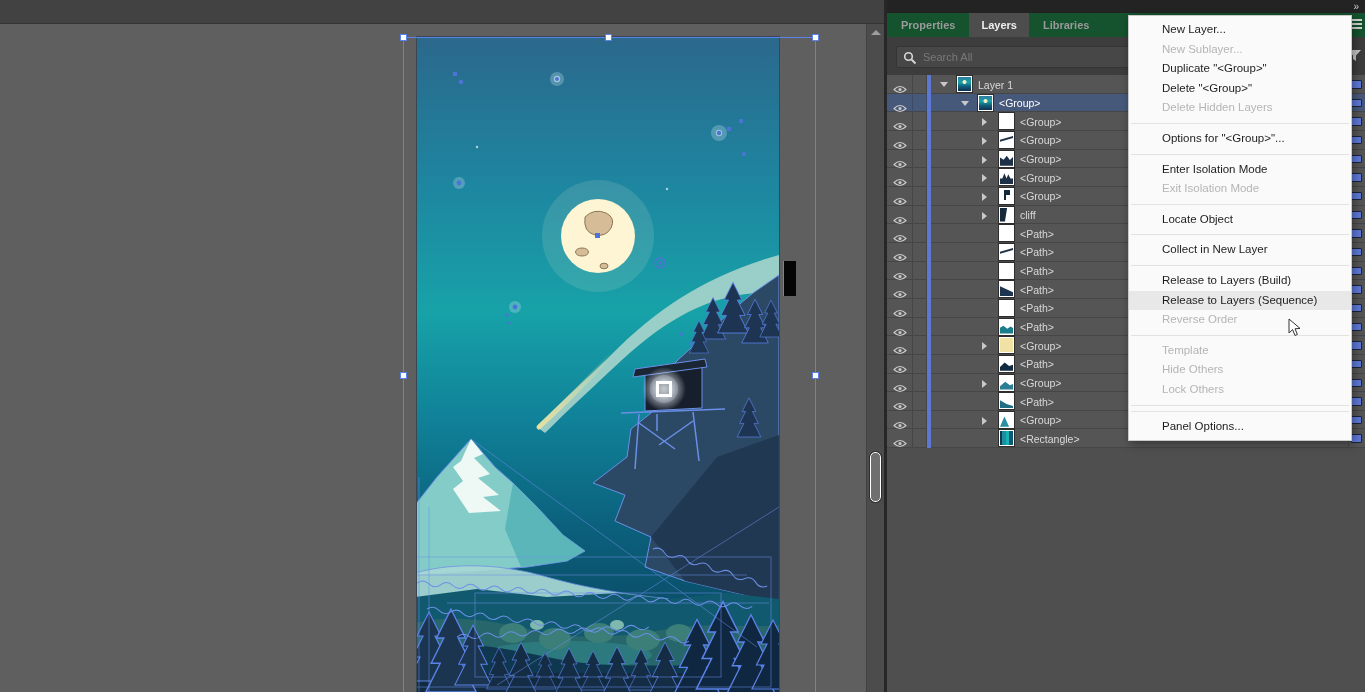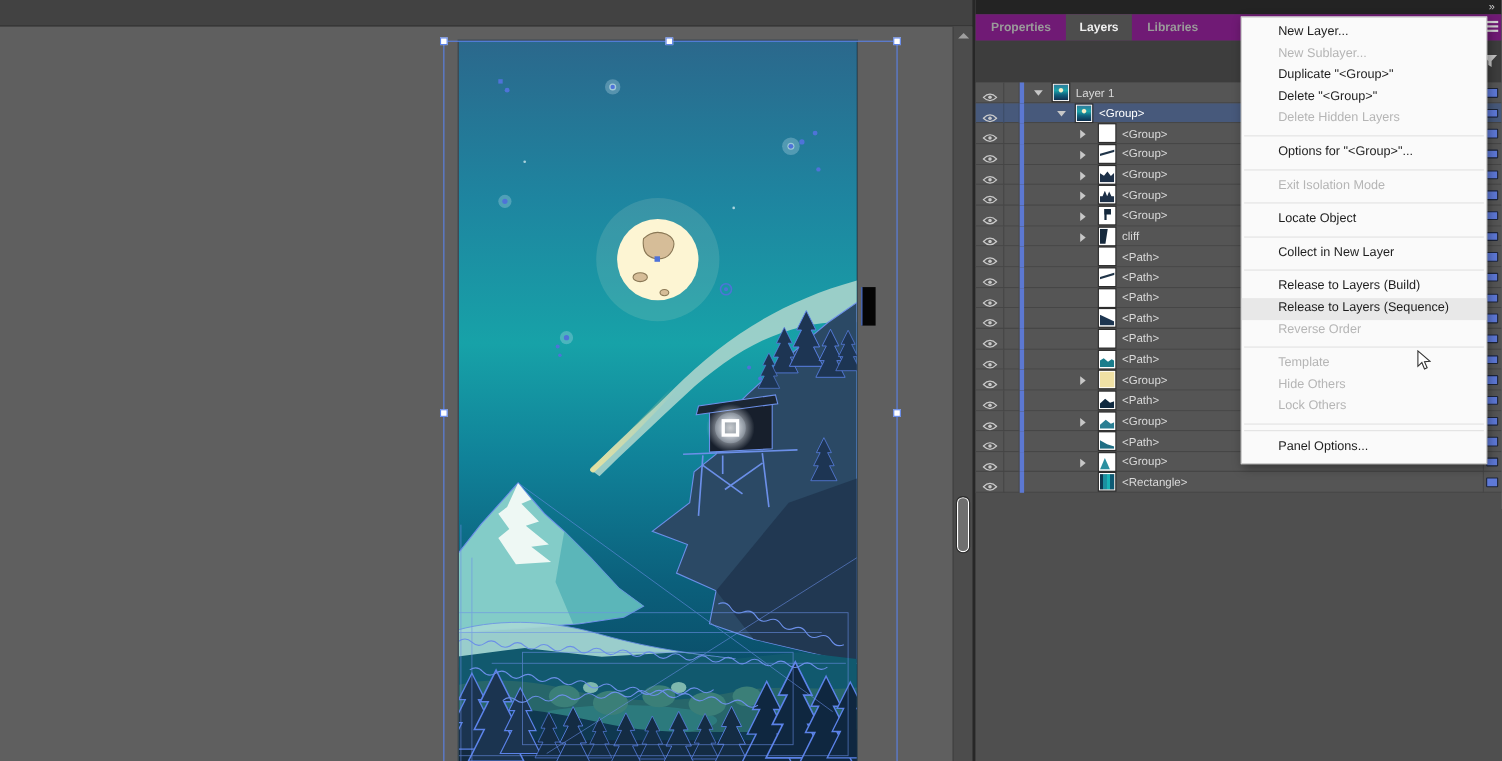--- a/index.html
+++ b/index.html
@@ -18,21 +18,21 @@
   
   .vscroll { position:absolute; left:866px; top:24px; width:18px; height:668px; background:#4c4c4c; border-left:1px solid #414141; }
   .vscroll .arrow { position:absolute; left:4px; top:6px; width:0; height:0; border-left:5px solid transparent; border-right:5px solid transparent; border-bottom:5px solid #9e9e9e; }
   .vscroll .thumb { position:absolute; left:3px; top:428px; width:11px; height:50px; background:#6f6f6f; border-radius:5px; }
   .dock-divider { position:absolute; left:884px; top:0; width:3px; height:692px; background:#272727; }
 
   
   .panel { position:absolute; left:887px; top:0; width:478px; height:692px; background:#4f4f4f; }
   .topstrip { position:absolute; left:0; top:0; width:478px; height:13px; background:#232323; }
   .collapse-btn { position:absolute; right:5px; top:0px; color:#cfcfcf; font-size:10px; letter-spacing:1px; line-height:13px; cursor:default; }
-  .tabbar { position:absolute; left:0; top:13px; width:478px; height:24px; background:#701a75; }
+  .tabbar { position:absolute; left:0; top:13px; width:478px; height:24px; background:#14532d; }
   .tab { display:inline-block; height:24px; line-height:24px; padding:0 12px; font-size:11px; font-weight:bold; color:#9a9a9a; margin-left:2px; }
   .tab.active { background:#4d4d4d; color:#efefef; }
   .burger { position:absolute; right:3px; top:17px; width:14px; height:12px; }
   .burger span { display:block; height:2px; background:#d2d2d2; margin:2px 0; }
   .searchrow { position:absolute; left:0; top:37px; width:478px; height:38px; background:#3d3d3d; }
   .searchbox { position:absolute; left:9px; top:9px; width:438px; height:22px; background:#474747; border:1px solid #353535; border-radius:2px; }
   .searchbox input { position:absolute; left:26px; top:0; width:400px; height:20px; background:transparent; border:none; outline:none; color:#cfcfcf; font-size:11px; font-family:"Liberation Sans",sans-serif; }
   .searchbox input::placeholder { color:#797979; }
   .mag { position:absolute; left:6px; top:4px; }
   .funnel { position:absolute; right:3px; top:12px; }
@@ -253,20 +253,27 @@
     <div class="topstrip">
       <span class="collapse-btn">»</span>
     </div>
     <div class="tabbar"><span id="tabs"><span class="tab">Properties</span><span class="tab active">Layers</span><span class="tab">Libraries</span></span></div>
     <div class="burger">
         <span></span>
         <span></span>
         <span></span>
       </div>
     <div class="searchrow">
+      <div class="searchbox">
+        <svg class="mag" width="14" height="14" viewBox="0 0 14 14">
+          <circle cx="5.5" cy="5.5" r="3.8" fill="none" stroke="#d8d8d8" stroke-width="1.6"></circle>
+          <path d="M8.5,8.5 L12.5,12.5" stroke="#d8d8d8" stroke-width="1.8"></path>
+        </svg>
+        <input type="text" placeholder="Search All" style="">
+      </div>
       <svg class="funnel" width="15" height="13" viewBox="0 0 15 13">
         <path d="M1,1 H14 L9,6.5 V12 L6,10 V6.5 Z" fill="#c6c6c6"></path>
       </svg>
     </div>
     <div class="rows" id="rows">
         <div class="lrow">
           <span class="eye"><svg width="14" height="9" viewBox="0 0 14 9">
               <path d="M1,4.5 Q7,-1.5 13,4.5 Q7,10.5 1,4.5 Z" fill="none" stroke="#c9c9c9" stroke-width="1.1"></path>
               <circle cx="7" cy="4.5" r="1.6" fill="#c9c9c9"></circle>
             </svg></span>
@@ -541,20 +548,21 @@
 
   <div class="menu" id="menu">
       <div class="mitem">New Layer...</div>
       <div class="mitem disabled">New Sublayer...</div>
       <div class="mitem">Duplicate "&lt;Group&gt;"</div>
       <div class="mitem">Delete "&lt;Group&gt;"</div>
       <div class="mitem disabled">Delete Hidden Layers</div>
       <div class="msep"></div>
       <div class="mitem">Options for "&lt;Group&gt;"...</div>
       <div class="msep"></div>
+      <div class="mitem">Enter Isolation Mode</div>
       <div class="mitem disabled">Exit Isolation Mode</div>
       <div class="msep"></div>
       <div class="mitem">Locate Object</div>
       <div class="msep"></div>
       <div class="mitem">Collect in New Layer</div>
       <div class="msep"></div>
       <div class="mitem">Release to Layers (Build)</div>
       <div class="mitem hl">Release to Layers (Sequence)</div>
       <div class="mitem disabled">Reverse Order</div>
       <div class="msep"></div>

